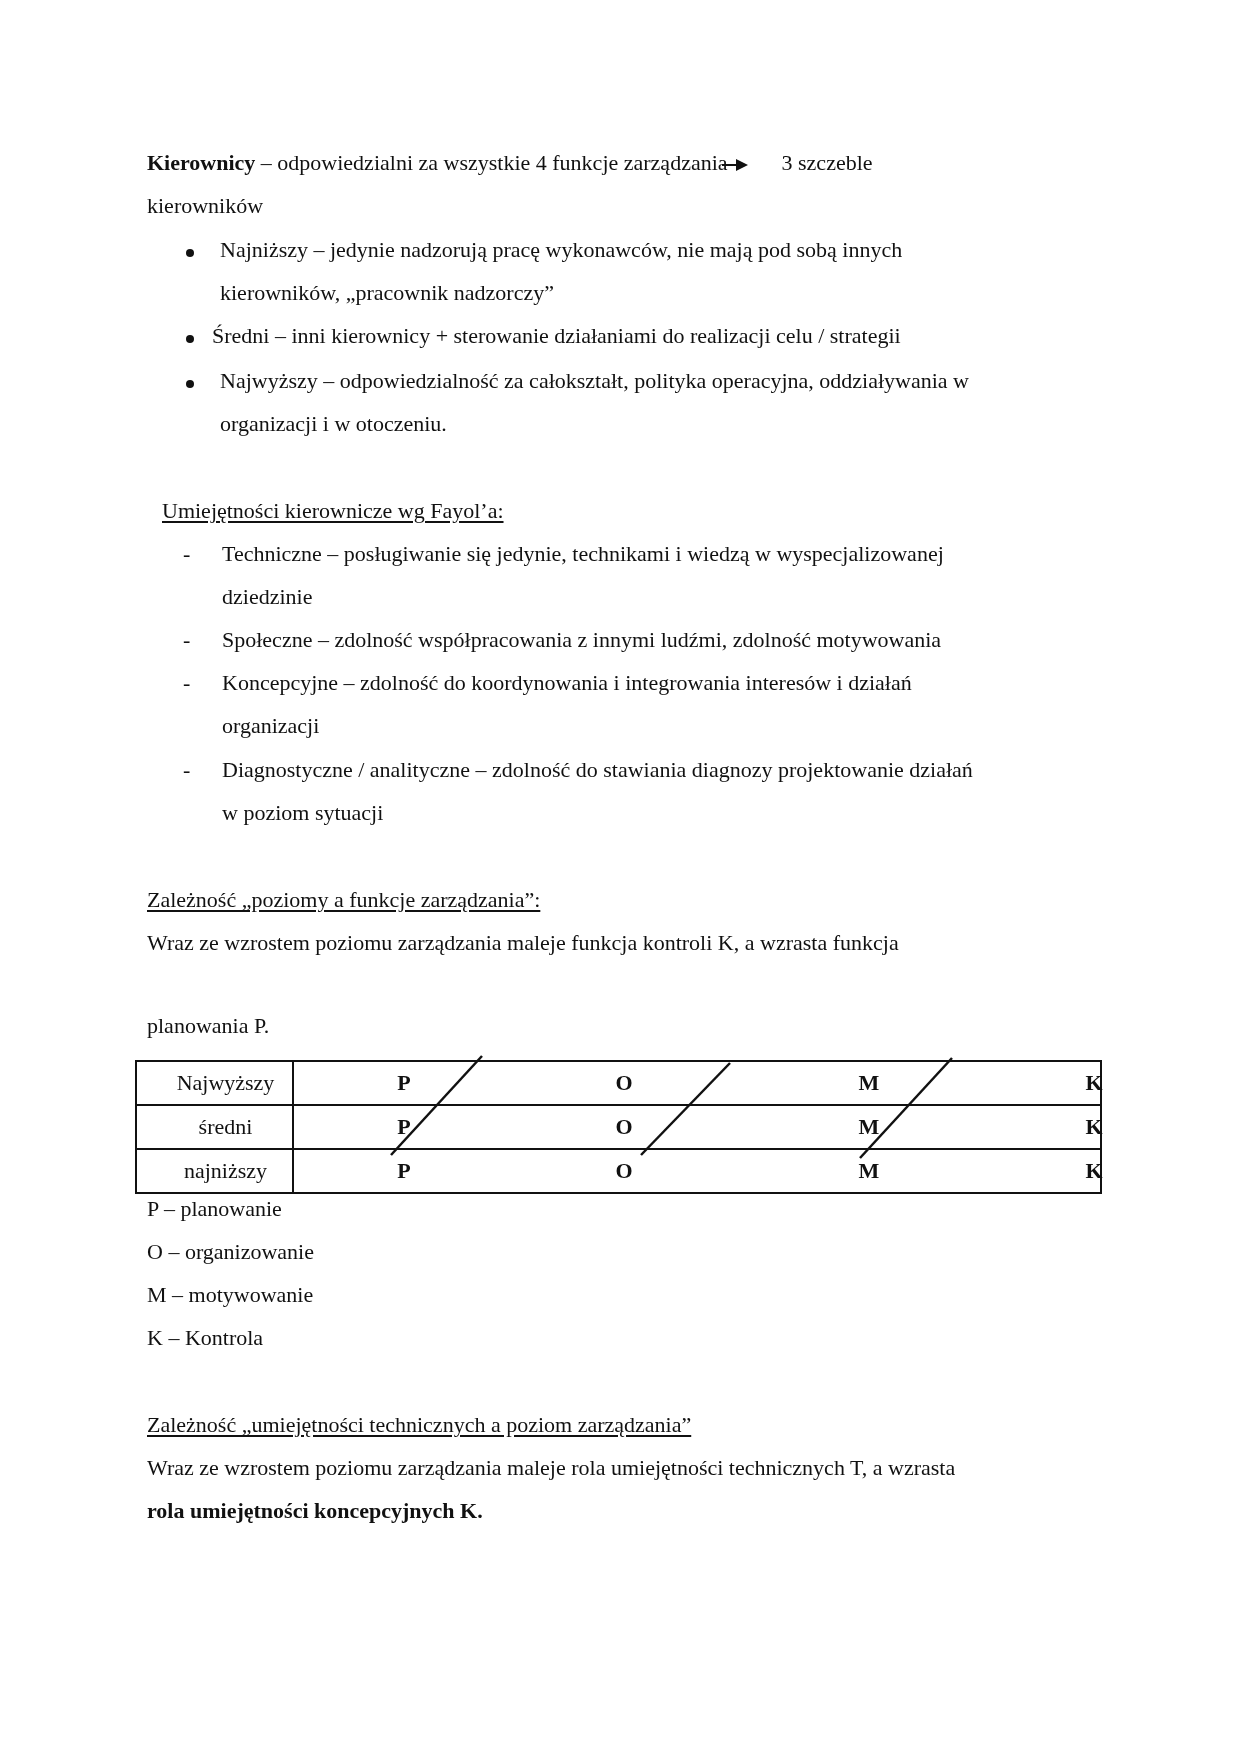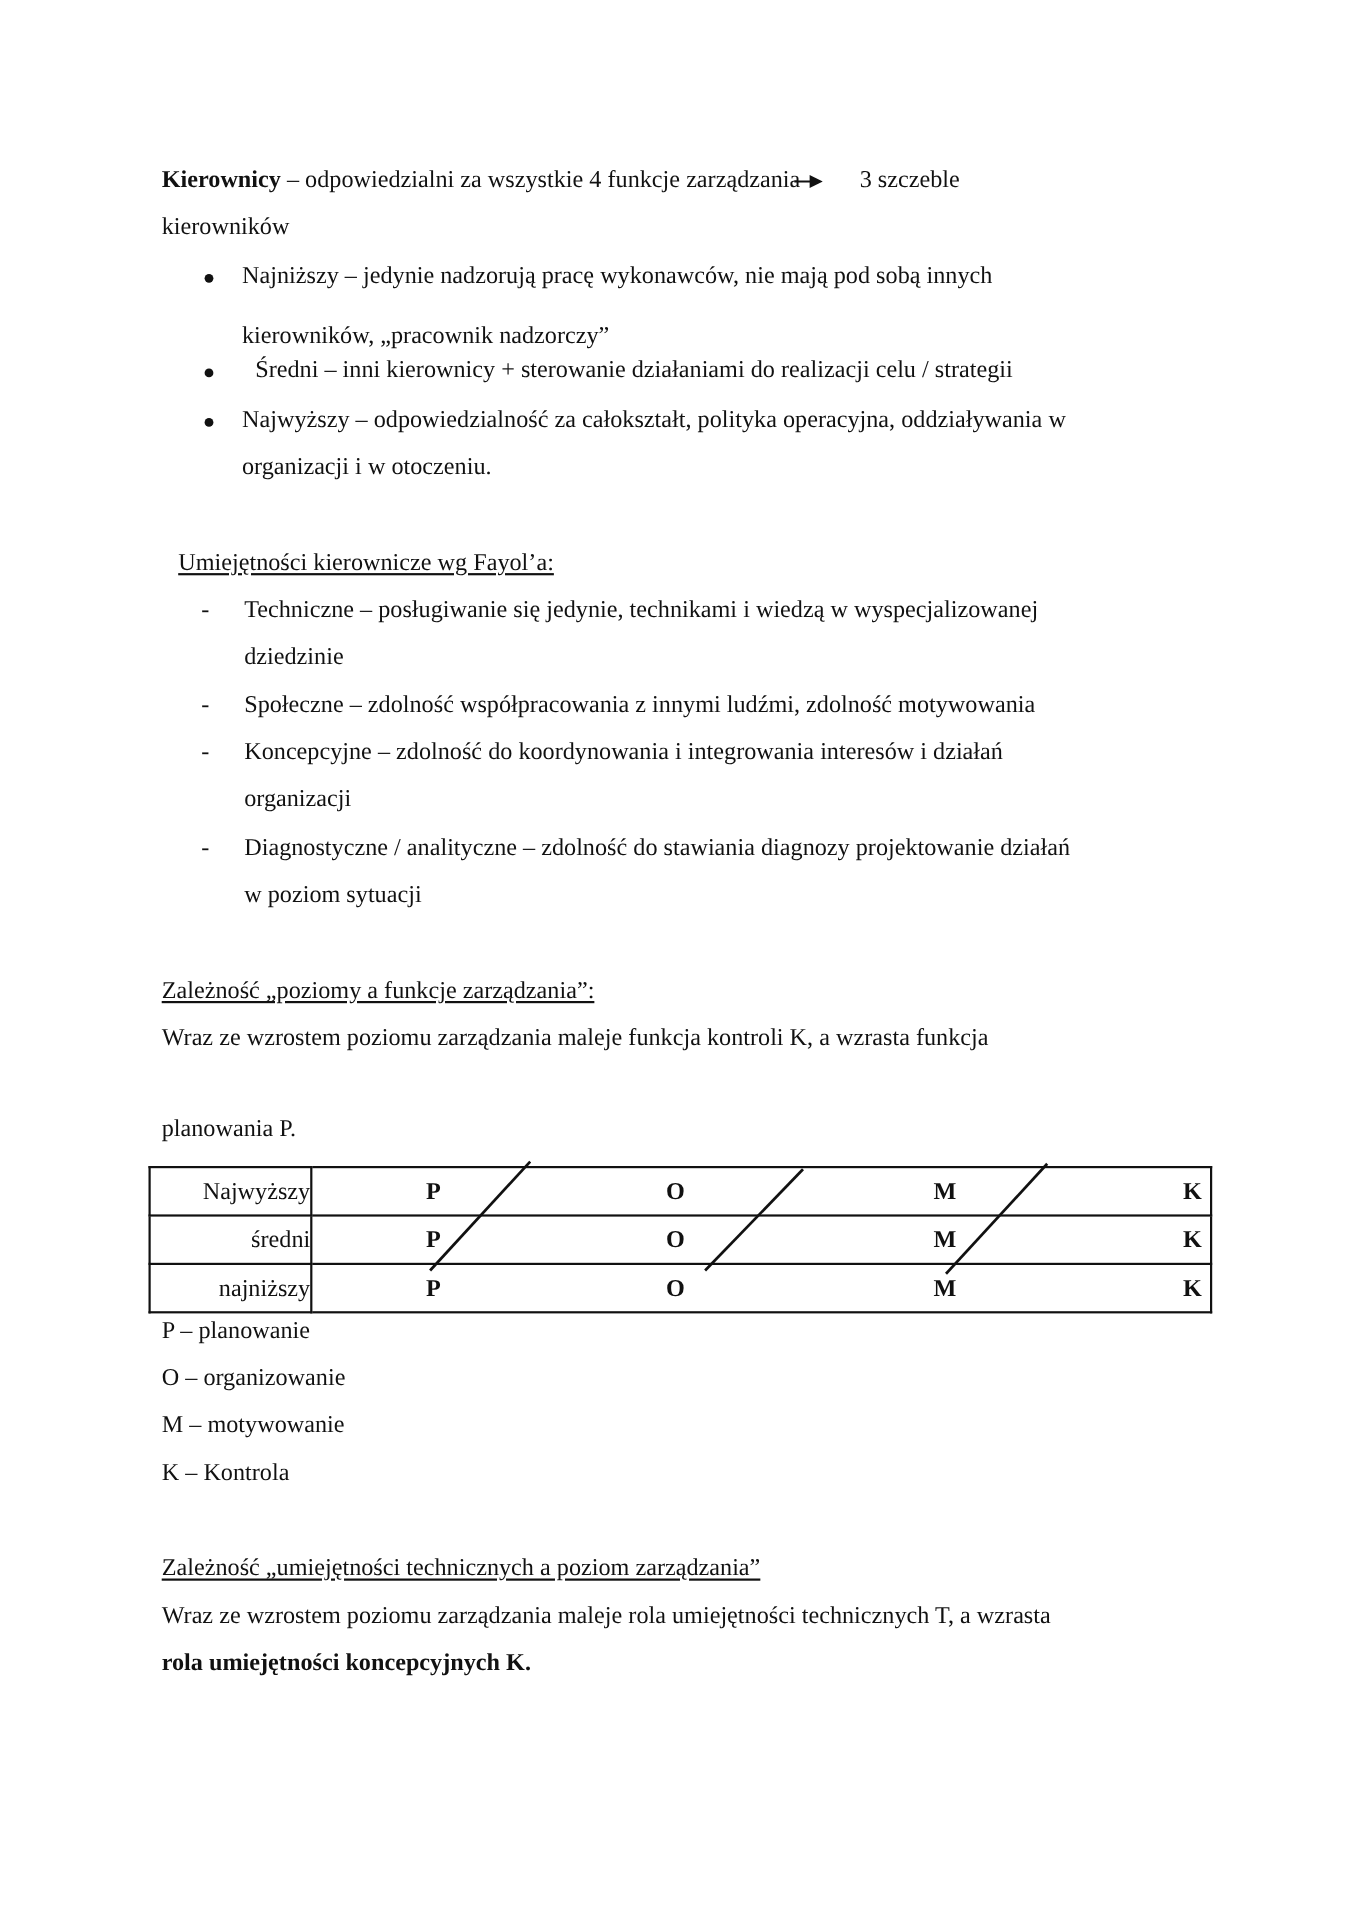--- a/index.html
+++ b/index.html
@@ -58,22 +58,22 @@
       border-collapse: collapse;
     }
     .fn-table td {
       border: 2px solid #111;
       padding: 0;
       height: 42px;
       font-size: 22px;
     }
     .fn-table td.level {
       width: 133px;
-      padding-left: 12px;
-      text-align: right;
+      padding-left: 22px;
+      text-align: center;
       border-radius: 22px;
     }
     .fn-table td.funcs {
       position: relative;
     }
     .fn-letter {
       position: absolute;
       top: 50%;
       transform: translate(-50%, -50%);
       font-weight: bold;
@@ -93,24 +93,24 @@
     <span class="b">Kierownicy</span><span> – odpowiedzialni za wszystkie 4 funkcje zarządzania</span><span class="arrow"><svg width="26" height="14" viewBox="0 0 26 14">
           <line x1="0" y1="7" x2="16" y2="7" stroke="#111" stroke-width="2"></line>
           <polygon points="14,1 26,7 14,13" fill="#111"></polygon>
         </svg></span><span style="display:inline-block; width:34px;"></span><span>3 szczeble</span>
   </div>
   <div class="line" style="left:147px; top:193px;">kierowników</div>
 
   <div>
     <div class="bullet-dot" style="left:186px; top:249px;"></div>
     <div class="line" style="left:220px; top:237px;">Najniższy – jedynie nadzorują pracę wykonawców, nie mają pod sobą innych</div>
-    <div class="line" style="left:220px; top:292px;text-align:center;">kierowników, „pracownik nadzorczy”</div>
+    <div class="line" style="left:220px; top:280px;text-align:center;">kierowników, „pracownik nadzorczy”</div>
 
     <div class="bullet-dot" style="left:186px; top:335px;"></div>
-    <div class="line" style="left:232px; top:323px;">Średni – inni kierownicy + sterowanie działaniami do realizacji celu / strategii</div>
+    <div class="line" style="left:212px; top:323px;">Średni – inni kierownicy + sterowanie działaniami do realizacji celu / strategii</div>
 
     <div class="bullet-dot" style="left:186px; top:380px;"></div>
     <div class="line" style="left:220px; top:368px;">Najwyższy – odpowiedzialność za całokształt, polityka operacyjna, oddziaływania w</div>
     <div class="line" style="left:220px; top:411px;">organizacji i w otoczeniu.</div>
   </div>
 
   <div class="line u" style="left:162px; top:498px;text-align:right;">Umiejętności kierownicze wg Fayol’a:</div>
 
   <div>
     <div class="dash" style="left:183px; top:541px;">-</div>

